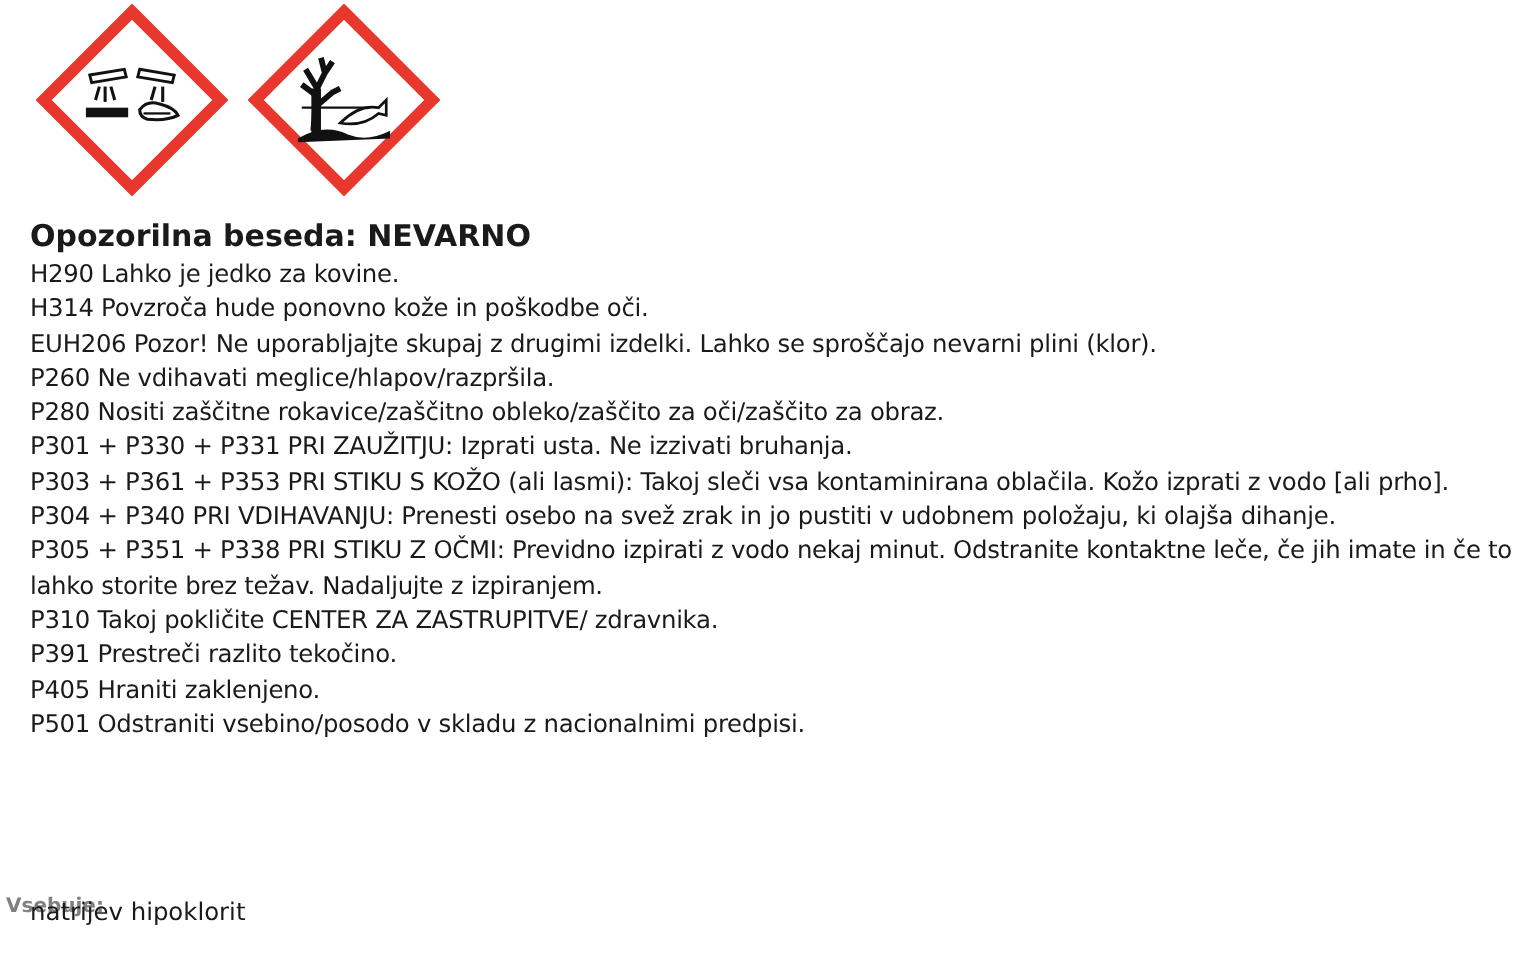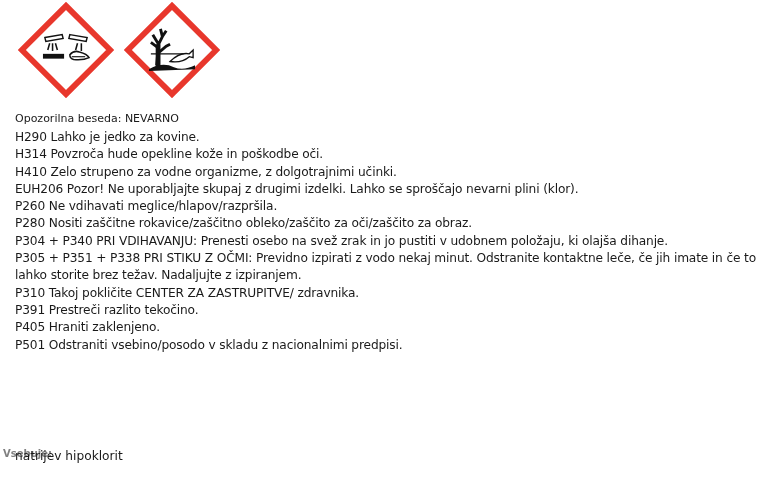--- a/index.html
+++ b/index.html
@@ -6,21 +6,21 @@
   body {
     width: 764px; height: 486px; overflow: hidden; position: relative;
     font-family: "DejaVu Sans", sans-serif; color: #1a1a1a;
   }
   .pictograms { position: absolute; left: 0; top: 0; height: 104px; width: 764px; }
   .picto { position: absolute; top: 2px; width: 96px; height: 96px; }
   .picto.corrosion { left: 18px; }
   .picto.environment { left: 124px; }
   .content { position: absolute; left: 15px; top: 110px; width: 745px; }
   .signal {
-    font-weight: normal; font-size: 11px; line-height: 17px; margin: 0 0 2px 0;
+    font-weight: bold; font-size: 15px; line-height: 17px; margin: 0 0 2px 0;
   }
   .stmt { font-size: 12.2px; line-height: 17.3px; margin: 0; letter-spacing: -0.15px; }
   .contains-label {
     position: absolute; left: 3px; top: 445px;
     font-weight: bold; font-size: 10px; color: #808080; line-height: 17px;
   }
   .contains-value {
     position: absolute; left: 15px; top: 448px;
     font-size: 12.2px; line-height: 17px;
   }
@@ -57,25 +57,26 @@
 
     <path d="M48,62 Q58,52 68,54 L72,50 L72,58 L68,57 Q60,64 48,62 Z" fill="none" stroke="#111" stroke-width="1.4"></path>
 
     <path d="M26,70 Q40,62 52,68 Q62,72 74,66 L74,70 L26,72 Z" fill="#111"></path>
   </svg>
 </div>
 
 <div class="content">
   <p class="signal">Opozorilna beseda: NEVARNO</p>
   <p class="stmt">H290 Lahko je jedko za kovine.</p>
-  <p class="stmt">H314 Povzroča hude opekline kože in poškodbe oči.</p>
-  <p class="stmt">H410 Zelo strupeno za vodne organizme, z dolgotrajnimi učinki.</p>
+  <p class="stmt">H314 Povzroča hude ponovno kože in poškodbe oči.</p>
   <p class="stmt">EUH206 Pozor! Ne uporabljajte skupaj z drugimi izdelki. Lahko se sproščajo nevarni plini (klor).</p>
   <p class="stmt">P260 Ne vdihavati meglice/hlapov/razpršila.</p>
   <p class="stmt">P280 Nositi zaščitne rokavice/zaščitno obleko/zaščito za oči/zaščito za obraz.</p>
+  <p class="stmt">P301 + P330 + P331 PRI ZAUŽITJU: Izprati usta. Ne izzivati bruhanja.</p>
+  <p class="stmt">P303 + P361 + P353 PRI STIKU S KOŽO (ali lasmi): Takoj sleči vsa kontaminirana oblačila. Kožo izprati z vodo [ali prho].</p>
   <p class="stmt">P304 + P340 PRI VDIHAVANJU: Prenesti osebo na svež zrak in jo pustiti v udobnem položaju, ki olajša dihanje.</p>
   <p class="stmt">P305 + P351 + P338 PRI STIKU Z OČMI: Previdno izpirati z vodo nekaj minut. Odstranite kontaktne leče, če jih imate in če to lahko storite brez težav. Nadaljujte z izpiranjem.</p>
   <p class="stmt">P310 Takoj pokličite CENTER ZA ZASTRUPITVE/ zdravnika.</p>
   <p class="stmt">P391 Prestreči razlito tekočino.</p>
   <p class="stmt">P405 Hraniti zaklenjeno.</p>
   <p class="stmt">P501 Odstraniti vsebino/posodo v skladu z nacionalnimi predpisi.</p>
 </div>
 
 <div class="contains-label">Vsebuje:</div>
 <div class="contains-value">natrijev hipoklorit</div>

